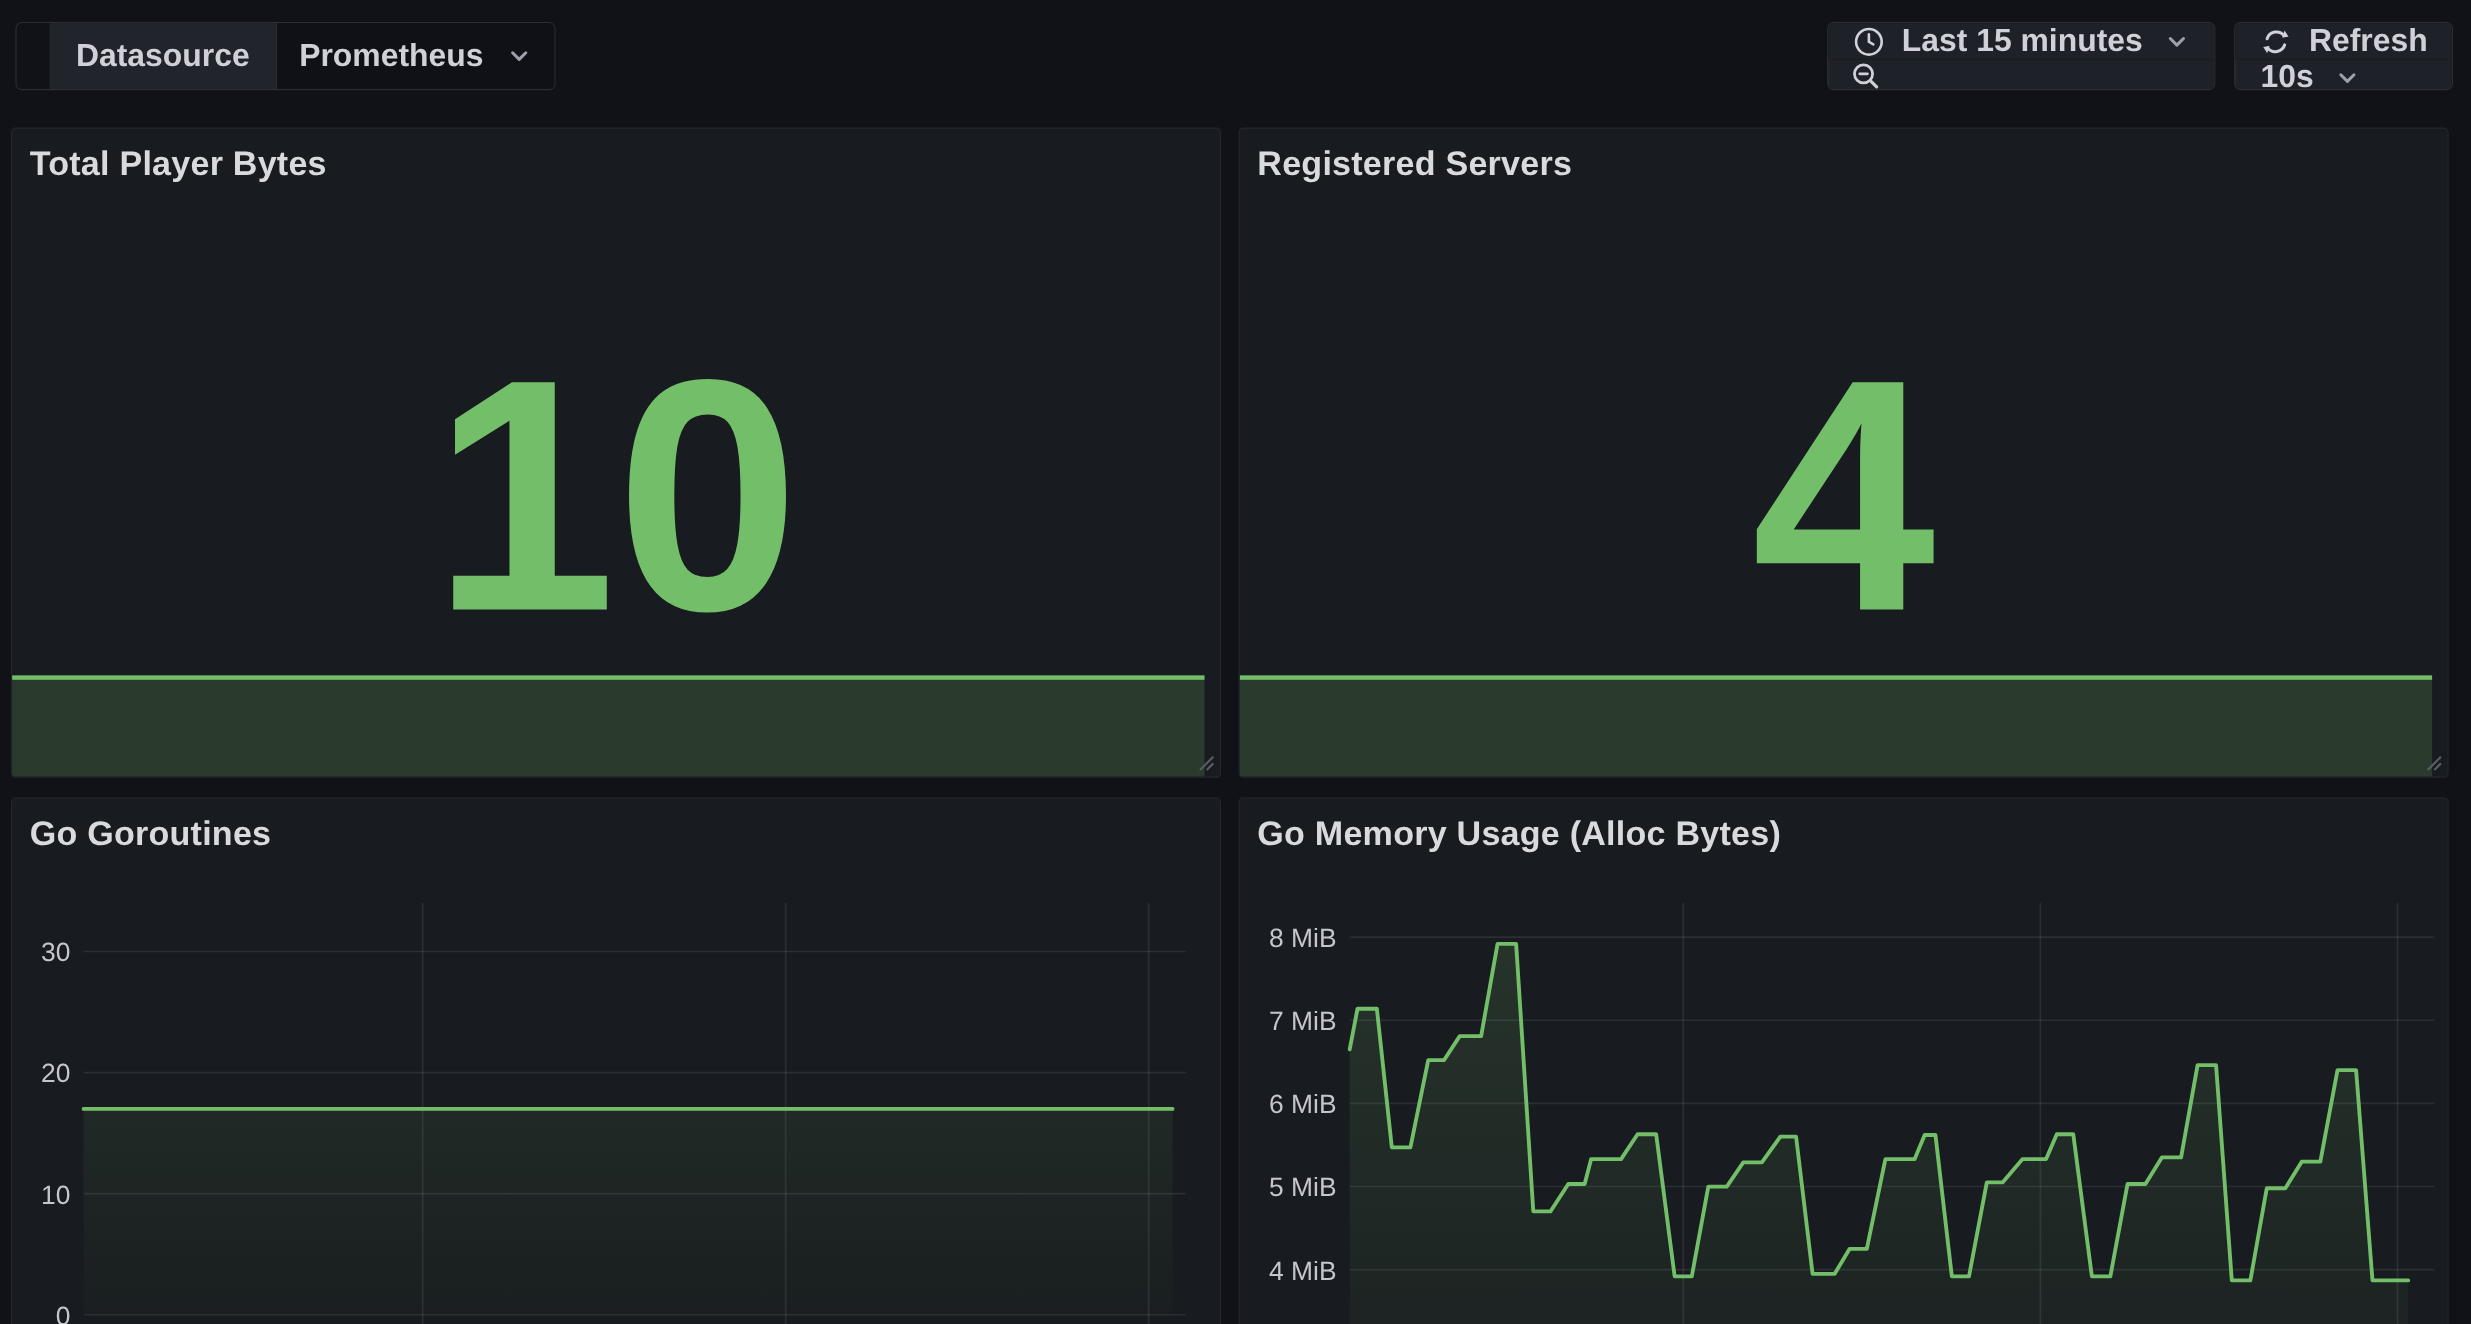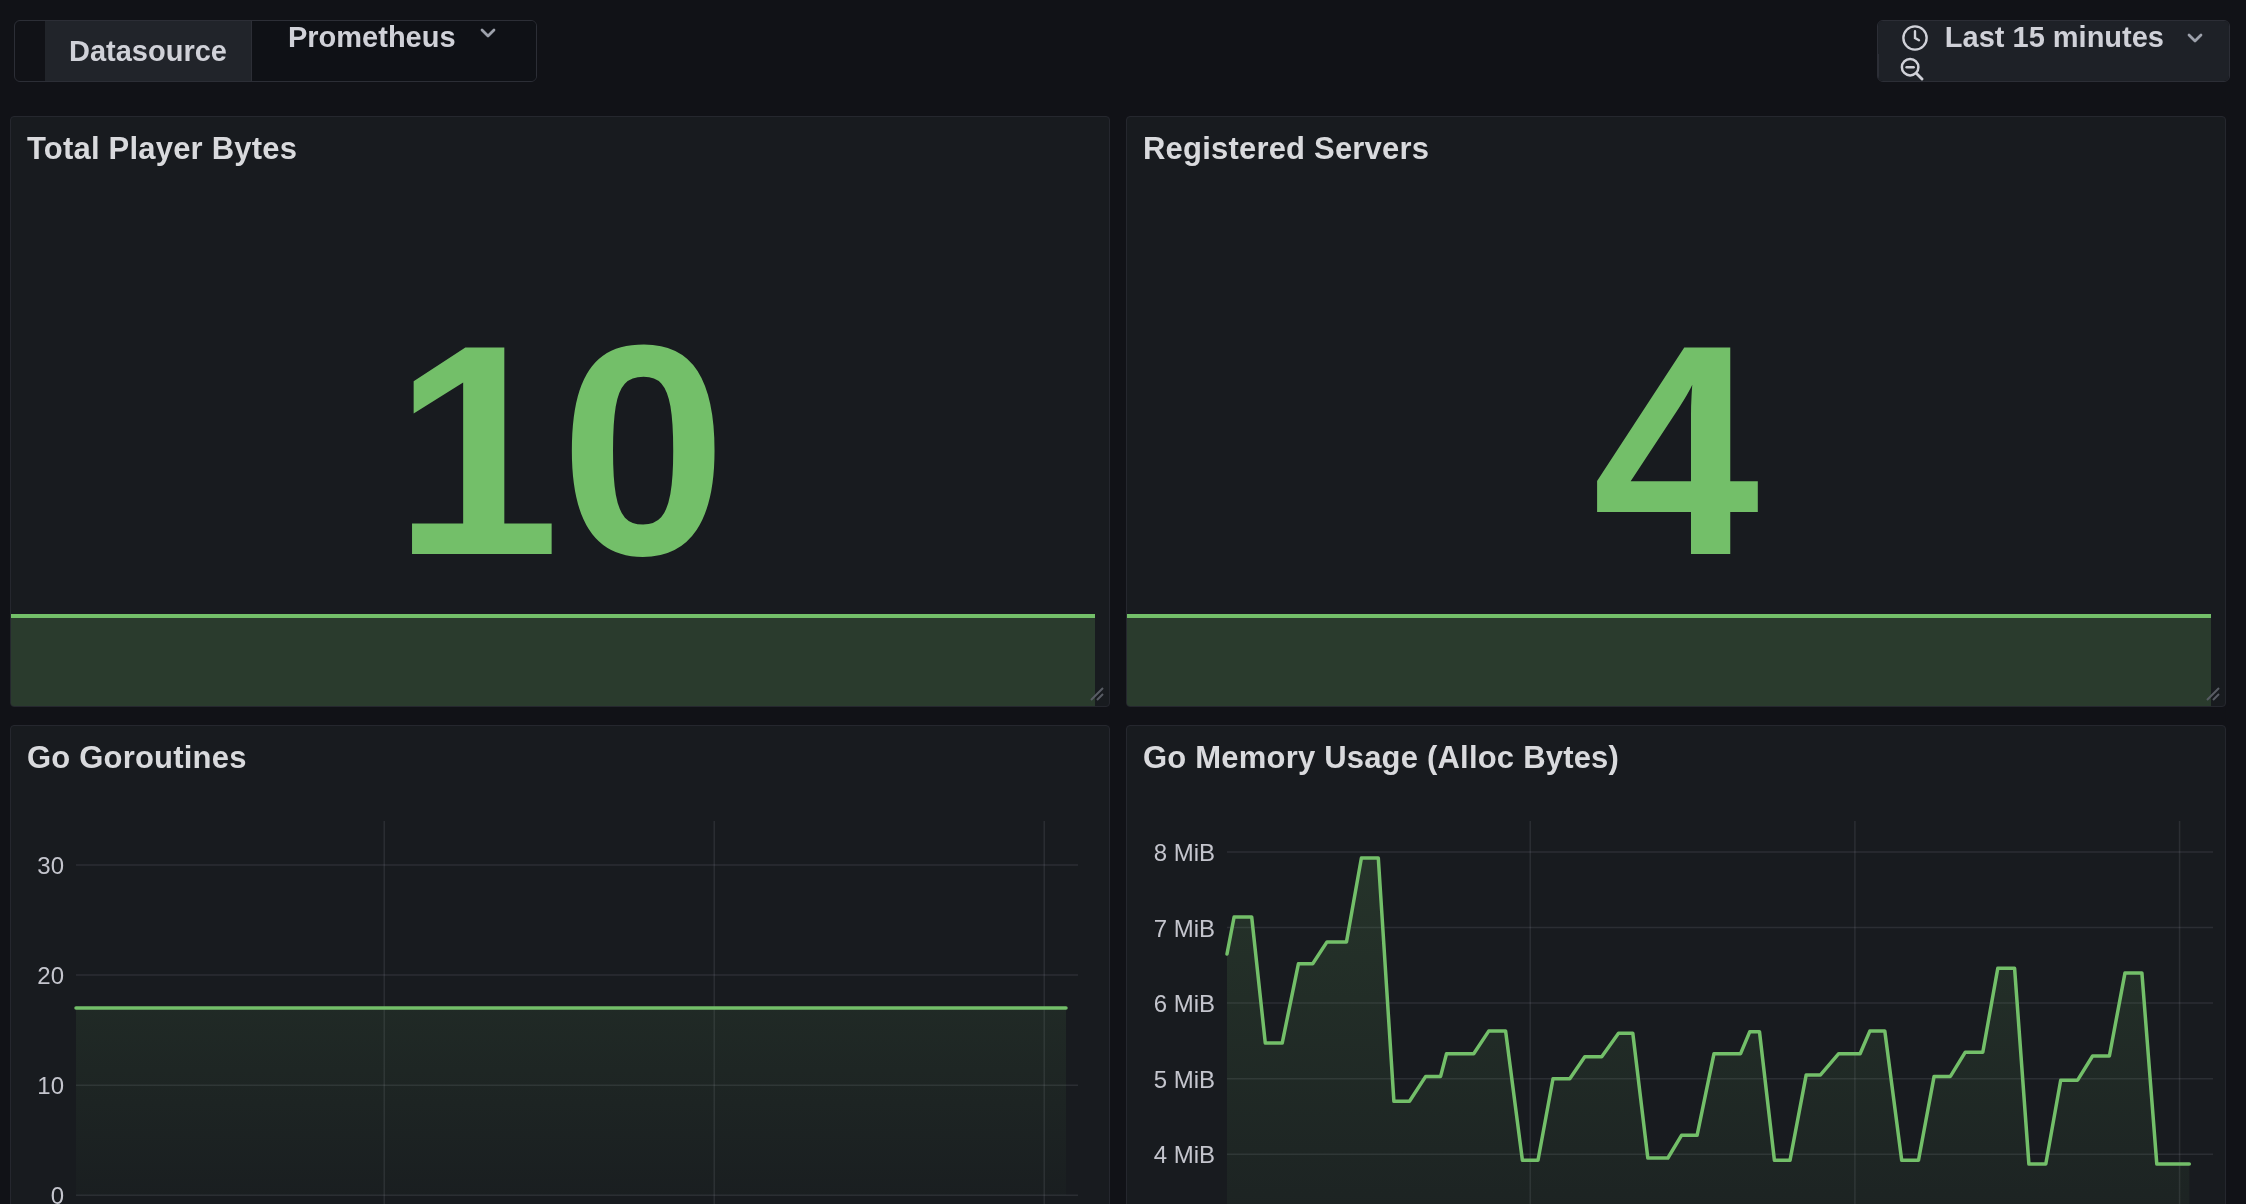--- a/index.html
+++ b/index.html
@@ -20,21 +20,21 @@
     display:flex; border:1px solid #2c2e36; border-radius:6px; overflow:hidden;
     height:62px;
   }
   .var-label {
     background:#21242a; display:flex; align-items:center; padding:0 24px;
     font-size:29px; font-weight:600; color:#d0d1d8; border-right:1px solid #2c2e36;
     white-space:nowrap;
     margin-left:30px;
   }
   .var-value {
-    background:#0f1116; display:flex; padding:0 36px; gap:20px;
+    background:#0f1116; display:flex; align-items:center; padding:0 20px; gap:20px;
     font-size:29px; font-weight:600; color:#d0d1d8; cursor:pointer; white-space:nowrap;
   }
   .chev { color:#9da1ab; flex:0 0 auto; }
   .tag {
     background:#23252c; border-radius:8px; height:40px; padding:0 16px;
     display:flex; align-items:center; gap:14px; font-size:28px; font-weight:400;
     color:#d5d6dc; cursor:pointer;
   }
   .tag svg { color:#c8c9d0; }
   .dim-icon { color:#878c96; }
@@ -117,20 +117,39 @@
       </button>
       <button class="tb-btn" style="padding:0 18px;">
         <svg width="30" height="30" viewBox="0 0 24 24">
             <circle cx="10.5" cy="10.5" r="6.6" fill="none" stroke="currentColor" stroke-width="2"></circle>
             <line x1="15.6" y1="15.6" x2="20" y2="20" stroke="currentColor" stroke-width="2.3" stroke-linecap="round"></line>
             <line x1="7.7" y1="10.5" x2="13.3" y2="10.5" stroke="currentColor" stroke-width="2" stroke-linecap="round"></line>
           </svg>
       </button>
     </div>
 
+    <div class="btn-group">
+      <button class="tb-btn">
+        <svg width="30" height="30" viewBox="0 0 24 24">
+          <g fill="none" stroke="currentColor" stroke-width="2.2" stroke-linecap="round">
+            <path d="M5.6 9.8 A7.1 7.1 0 0 1 18 7.6"></path>
+            <path d="M18.4 14.2 A7.1 7.1 0 0 1 6 16.4"></path>
+          </g>
+          <polygon points="16.6,8.9 21.2,8.3 18.3,3.7" fill="currentColor"></polygon>
+          <polygon points="7.4,15.1 2.8,15.7 5.7,20.3" fill="currentColor"></polygon>
+        </svg>
+        <span>Refresh</span>
+      </button>
+      <button class="tb-btn">
+        <span>10s</span>
+        <svg class="chev" width="24" height="24" viewBox="0 0 20 20">
+            <path d="M5 7.5 L10 12.5 L15 7.5" fill="none" stroke="currentColor" stroke-width="2.3" stroke-linecap="round" stroke-linejoin="round"></path>
+          </svg>
+      </button>
+    </div>
   </div>
 
   <div class="grid">
 
     <section class="panel">
       <h2>Total Player Bytes</h2>
       <div class="stat-value">10</div>
       <div class="sparkline"></div>
       <svg class="resize-handle" width="22" height="22" viewBox="0 0 22 22">
           <path d="M20 8 L8 20 M20 14 L14 20" stroke="#585c64" stroke-width="2" fill="none"></path>

